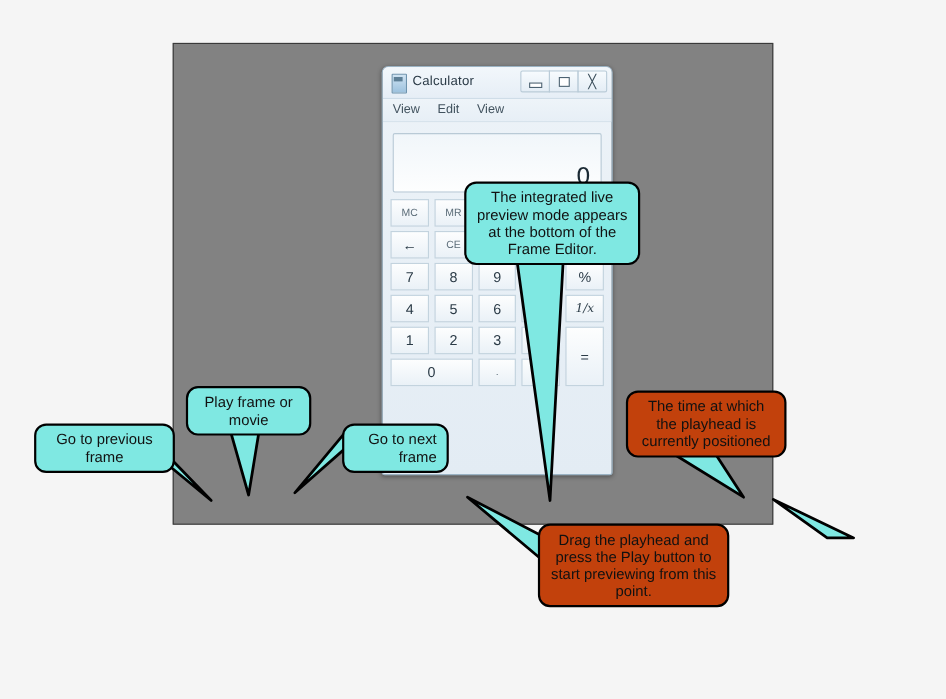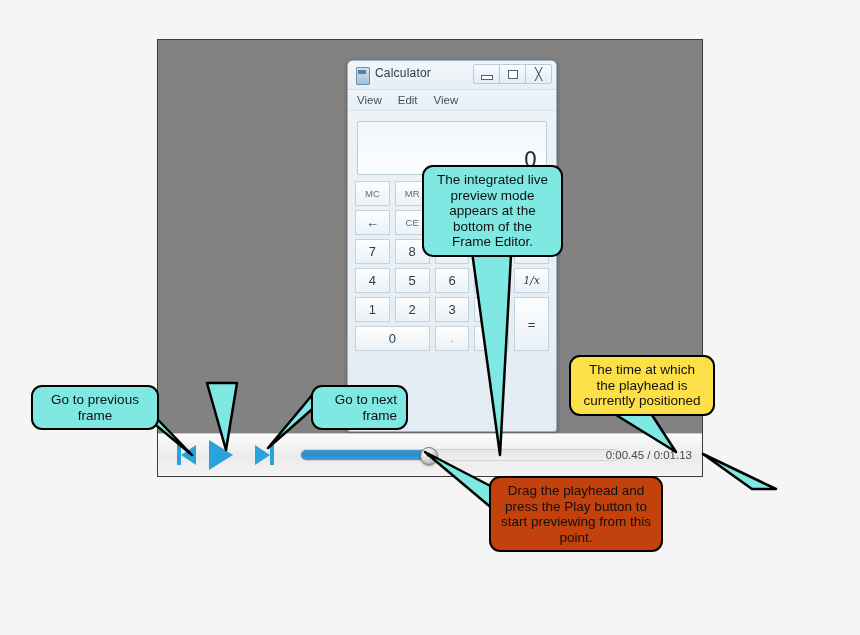--- a/index.html
+++ b/index.html
@@ -223,59 +223,38 @@
       <div class="key">3</div>
       <div class="key">-</div>
       <div class="key" style="grid-row:span 2;height:54px;">=</div>
 
       <div class="key wide">0</div>
       <div class="key sm">.</div>
       <div class="key">+</div>
     </div>
   </div>
 
-  <div class="player">
-    <div class="tbtn prev">
-      <div class="prev-in">
-        <span class="bar-v" style="background: rgb(41, 163, 220);"></span>
-          <span class="tri-l" style="border-right-color: rgb(41, 163, 220);"></span>
-      </div>
-    </div>
-    <div class="tbtn play">
-      <div class="tri-r" style="border-left-color: rgb(41, 163, 220);"></div>
-    </div>
-    <div class="tbtn next">
-      <div class="next-in">
-        <span class="tri-r2" style="border-left-color: rgb(41, 163, 220);"></span>
-          <span class="bar-v" style="background: rgb(41, 163, 220);"></span>
-      </div>
-    </div>
-    <div class="slider">
-      <div class="slider-fill" style="width: 40%;"></div>
-      <div class="playhead" style="left: 40%;"></div>
-    </div>
-    <div class="timecode">0:00.45 / 0:01.13</div>
-  </div>
 
   <svg class="tails" viewBox="0 0 860 635">
 
     <polygon points="134,395 192,455 140,412" fill="#7fe8e2" stroke="#000" stroke-width="2.5" stroke-linejoin="round"></polygon>
 
     <polygon points="207,383 226,450 237,383" fill="#7fe8e2" stroke="#000" stroke-width="2.5" stroke-linejoin="round"></polygon>
 
     <polygon points="318,388 268,448 318,404" fill="#7fe8e2" stroke="#000" stroke-width="2.5" stroke-linejoin="round"></polygon>
 
     <polygon points="470,237 500,455 512,237" fill="#7fe8e2" stroke="#000" stroke-width="2.5" stroke-linejoin="round"></polygon>
 
     <polygon points="608,410 676,452 650,412" fill="#7fe8e2" stroke="#000" stroke-width="2.5" stroke-linejoin="round"></polygon>
 
     <polygon points="502,492 425,452 500,515" fill="#7fe8e2" stroke="#000" stroke-width="2.5" stroke-linejoin="round"></polygon>
 
     <polygon points="752,489 703,454 776,489" fill="#7fe8e2" stroke="#000" stroke-width="2.5" stroke-linejoin="round"></polygon>
   </svg>
 
   <div class="callout" style="left: 31px; top: 385px; width: 128px; background: rgb(127, 232, 226); border-color: rgb(0, 0, 0);">Go to previous frame</div>
+  <div class="callout" style="left: 169px; top: 351px; width: 114px; background: rgb(127, 232, 226); border-color: rgb(0, 0, 0);">Play frame or movie</div>
   <div class="callout" style="left: 311px; top: 385px; width: 97px; background: rgb(127, 232, 226); border-color: rgb(0, 0, 0); text-align: right;">Go to next frame</div>
-  <div class="callout" style="left: 422px; top: 165px; width: 141px; background: rgb(127, 232, 226); border-color: rgb(0, 0, 0);">The integrated live preview mode appears at the bottom of the Frame Editor.</div>
-  <div class="callout" style="left: 569px; top: 355px; width: 146px; background: #fde047; border-color: rgb(0, 0, 0);">The time at which the playhead is currently positioned</div>
+  <div class="callout" style="left: 422px; top: 165px; width: 160px; background: rgb(127, 232, 226); border-color: rgb(0, 0, 0);">The integrated live preview mode appears at the bottom of the Frame Editor.</div>
+  <div class="callout" style="left: 569px; top: 355px; width: 146px; background: #c2410c; border-color: rgb(0, 0, 0);">The time at which the playhead is currently positioned</div>
   <div class="callout" style="left: 489px; top: 476px; width: 174px; background: #c2410c; border-color: rgb(0, 0, 0);">Drag the playhead and press the Play button to start previewing from this point.</div>
 
 </div>
 
 </body></html>

